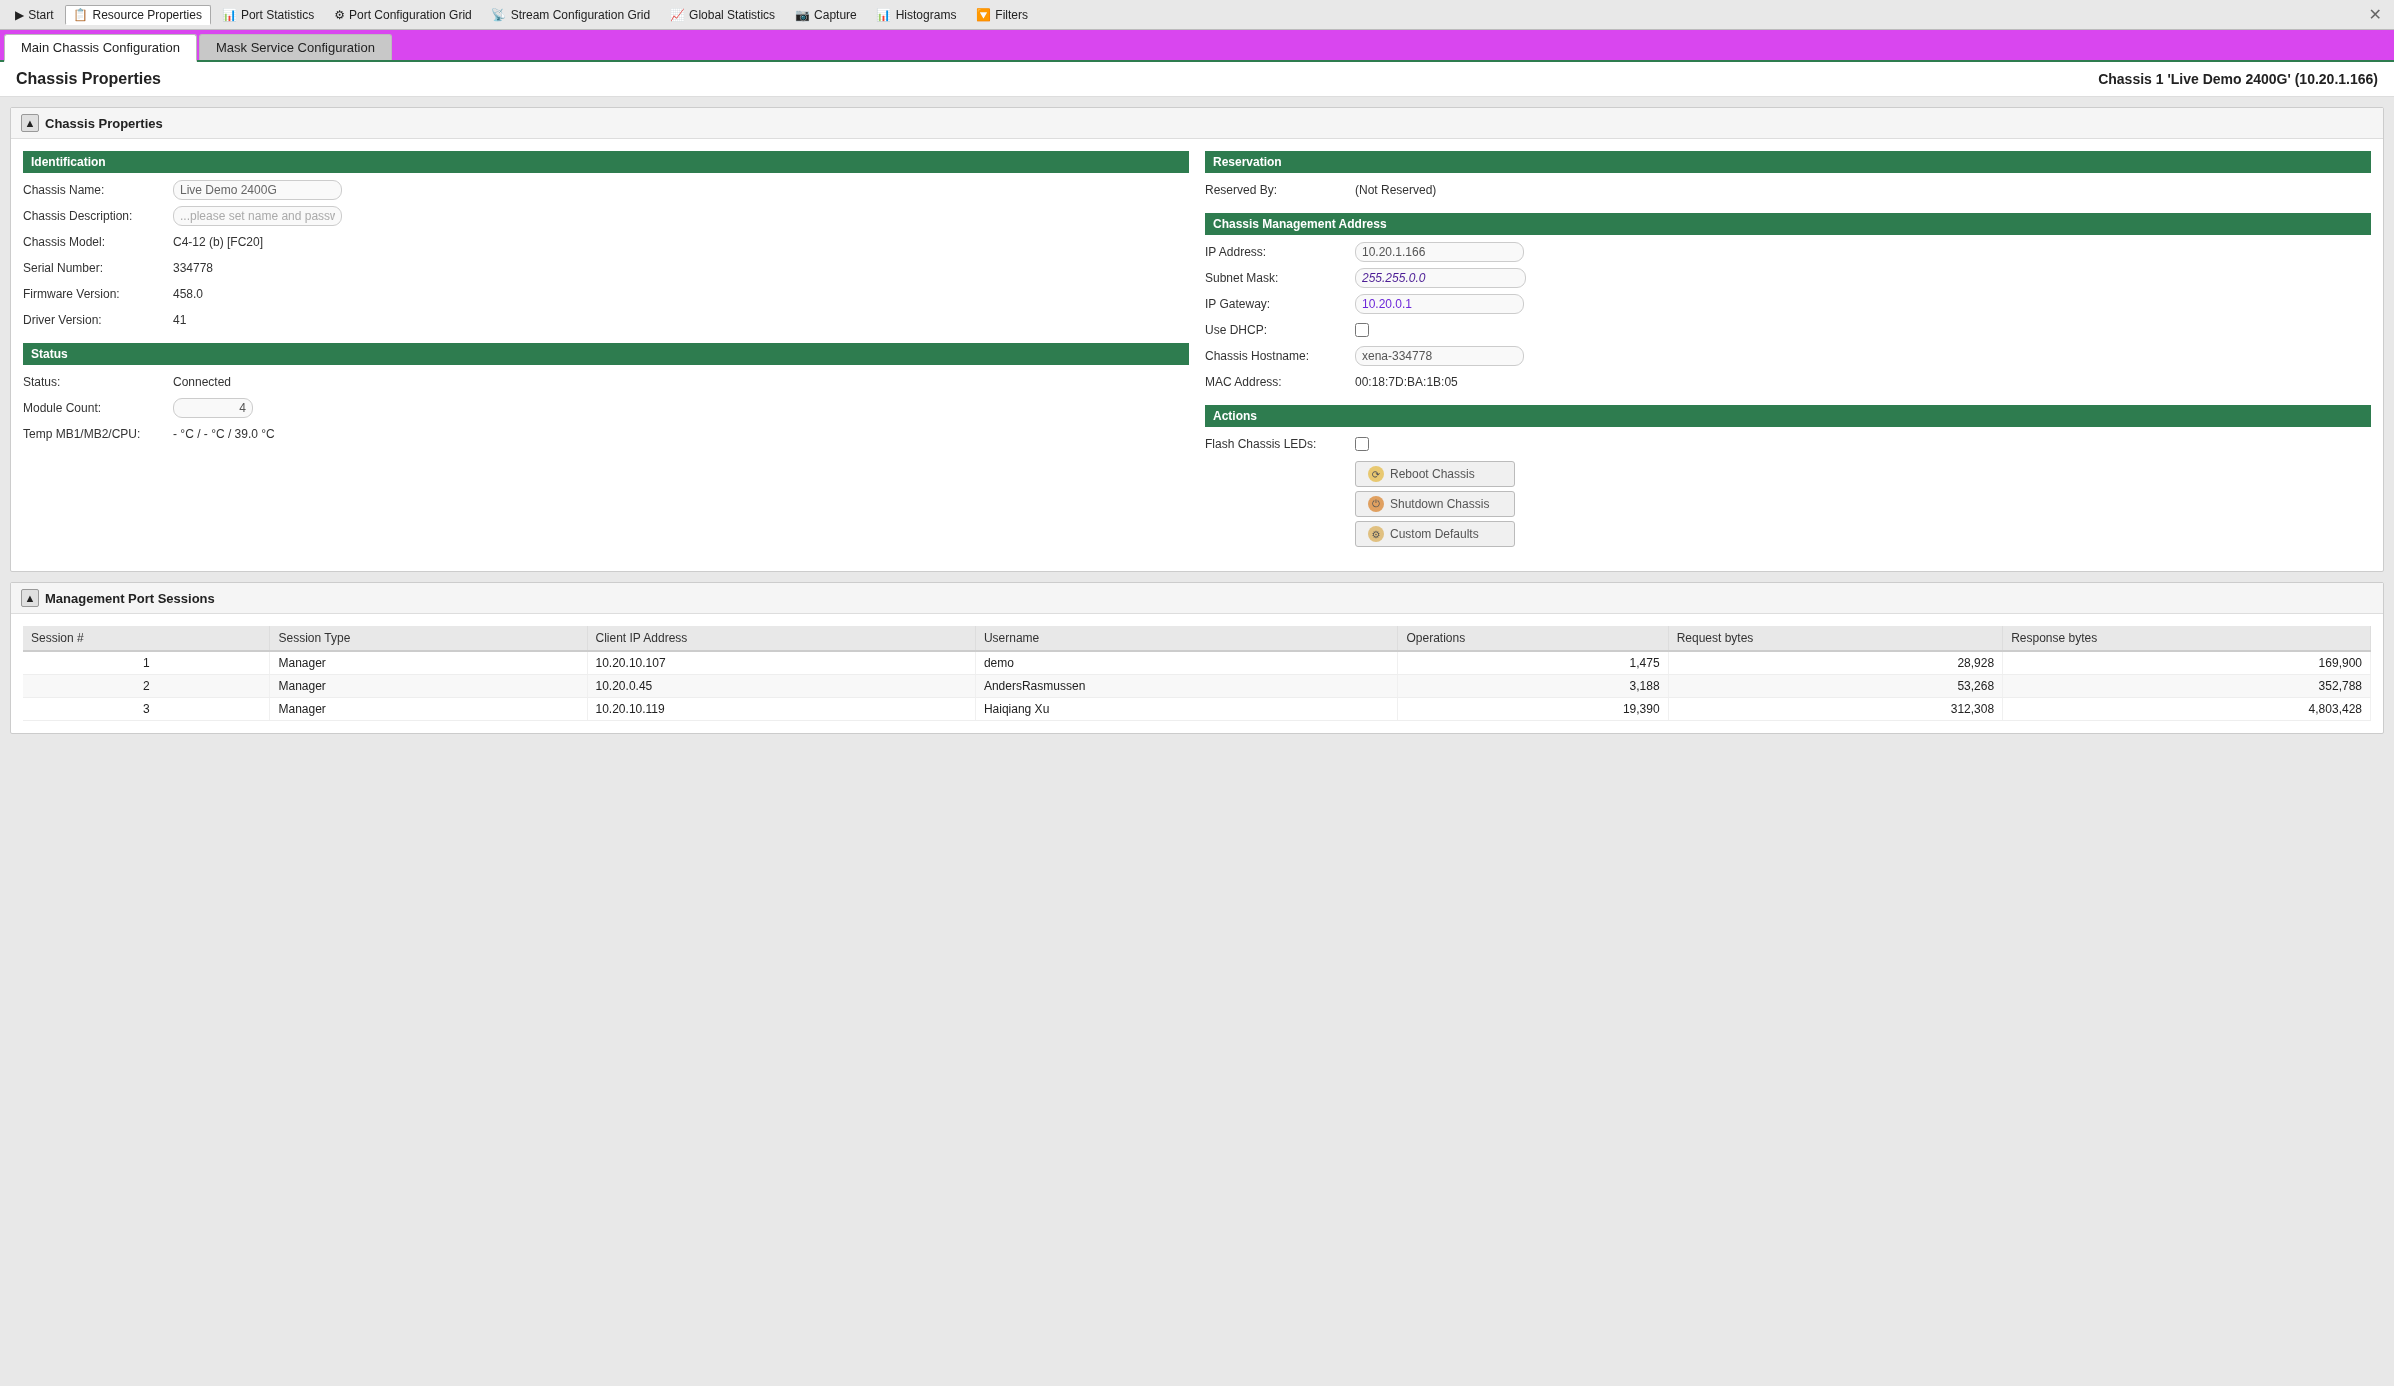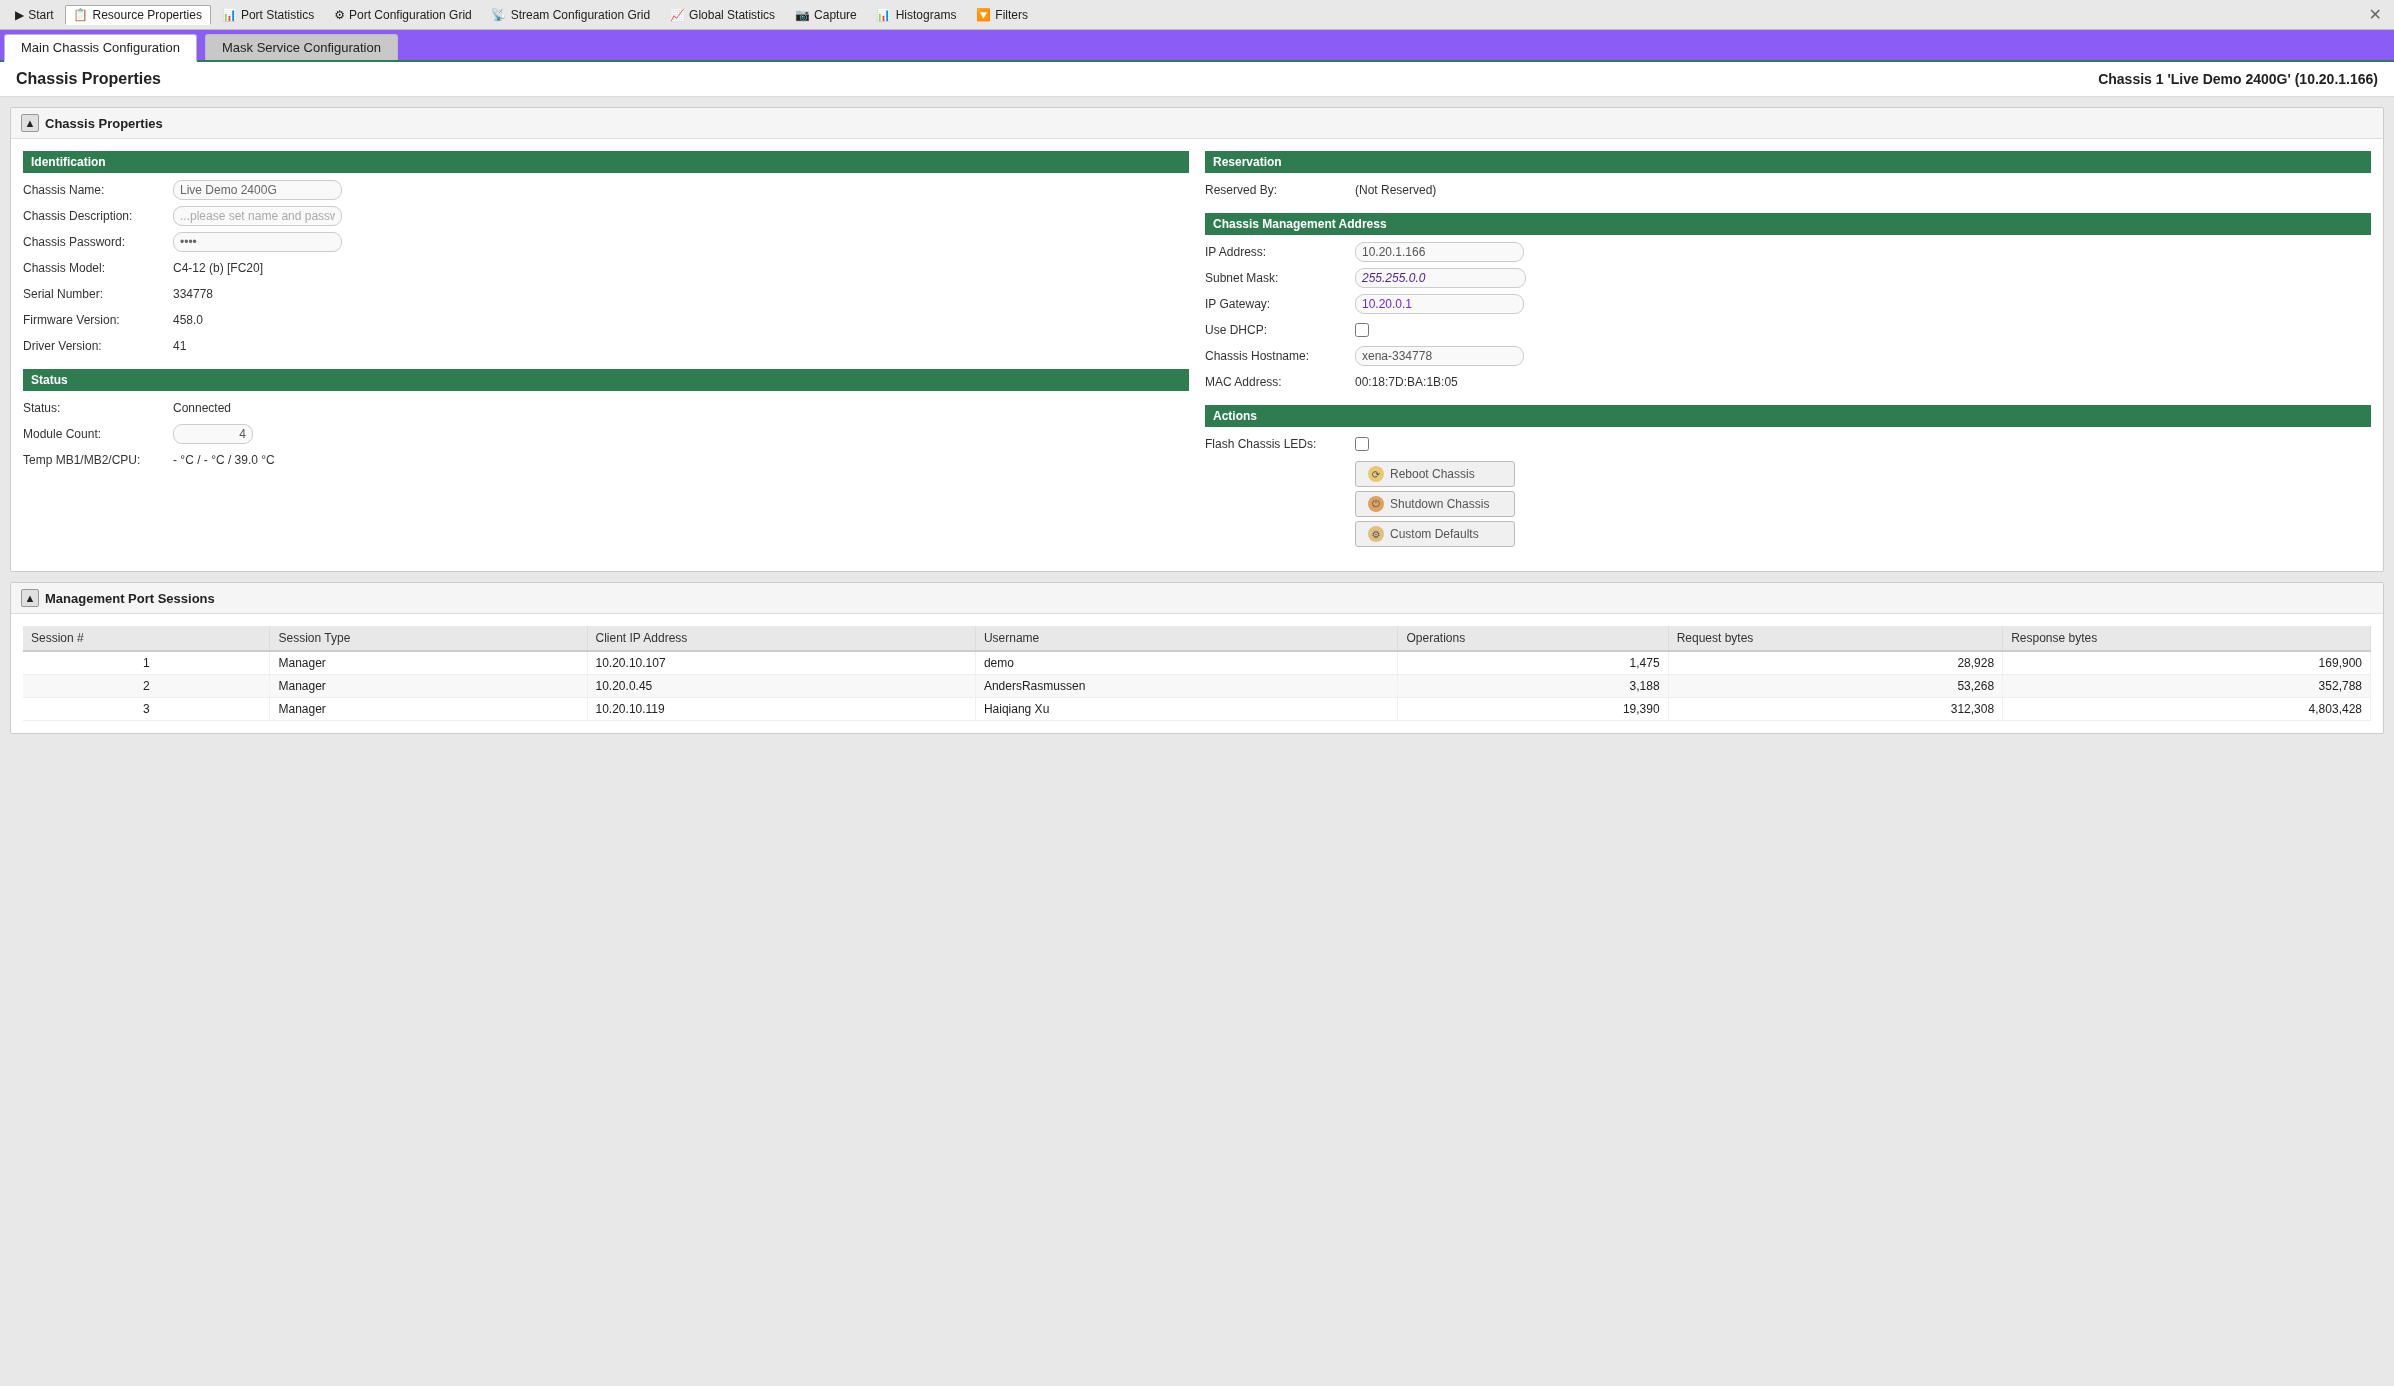--- a/index.html
+++ b/index.html
@@ -18,22 +18,22 @@
       border-radius: 2px;
     }
     .titlebar-item.active { background: #fff; border-color: #aaa; border-bottom-color: #fff; }
     .titlebar-close {
       margin-left: auto; font-size: 16px; cursor: pointer;
       padding: 0 6px; color: #666;
     }
 
     
     .tabbar {
-      display: flex; background: #8b5cf6; border-bottom: 2px solid #2e7c4f;
-      padding: 0 4px; padding-top: 4px; gap: 8px;
+      display: flex; background: #d946ef; border-bottom: 2px solid #2e7c4f;
+      padding: 0 4px; padding-top: 4px; gap: 2px;
     }
     .tab {
       padding: 5px 16px; cursor: pointer; font-size: 13px;
       border: 1px solid #bbb; border-bottom: none;
       background: #c8c8c8; border-radius: 3px 3px 0 0;
     }
     .tab.active { background: #fff; font-weight: normal; border-bottom: 2px solid #fff; margin-bottom: -2px; }
 
     
     .page-header {
@@ -202,24 +202,20 @@
 
           <div class="prop-group">
             <div class="prop-group-header">Identification</div>
             <div class="prop-row">
               <span class="prop-label">Chassis Name:</span>
               <input class="prop-input" type="text" value="Live Demo 2400G" style="">
             </div>
             <div class="prop-row">
               <span class="prop-label">Chassis Description:</span>
               <input class="prop-input" type="text" placeholder="...please set name and password" style="">
-            </div>
-            <div class="prop-row">
-              <span class="prop-label">Chassis Password:</span>
-              <input class="prop-input" type="password" value="pass" style="">
             </div>
             <div class="prop-row">
               <span class="prop-label">Chassis Model:</span>
               <span class="prop-value">C4-12 (b) [FC20]</span>
             </div>
             <div class="prop-row">
               <span class="prop-label">Serial Number:</span>
               <span class="prop-value">334778</span>
             </div>
             <div class="prop-row">

